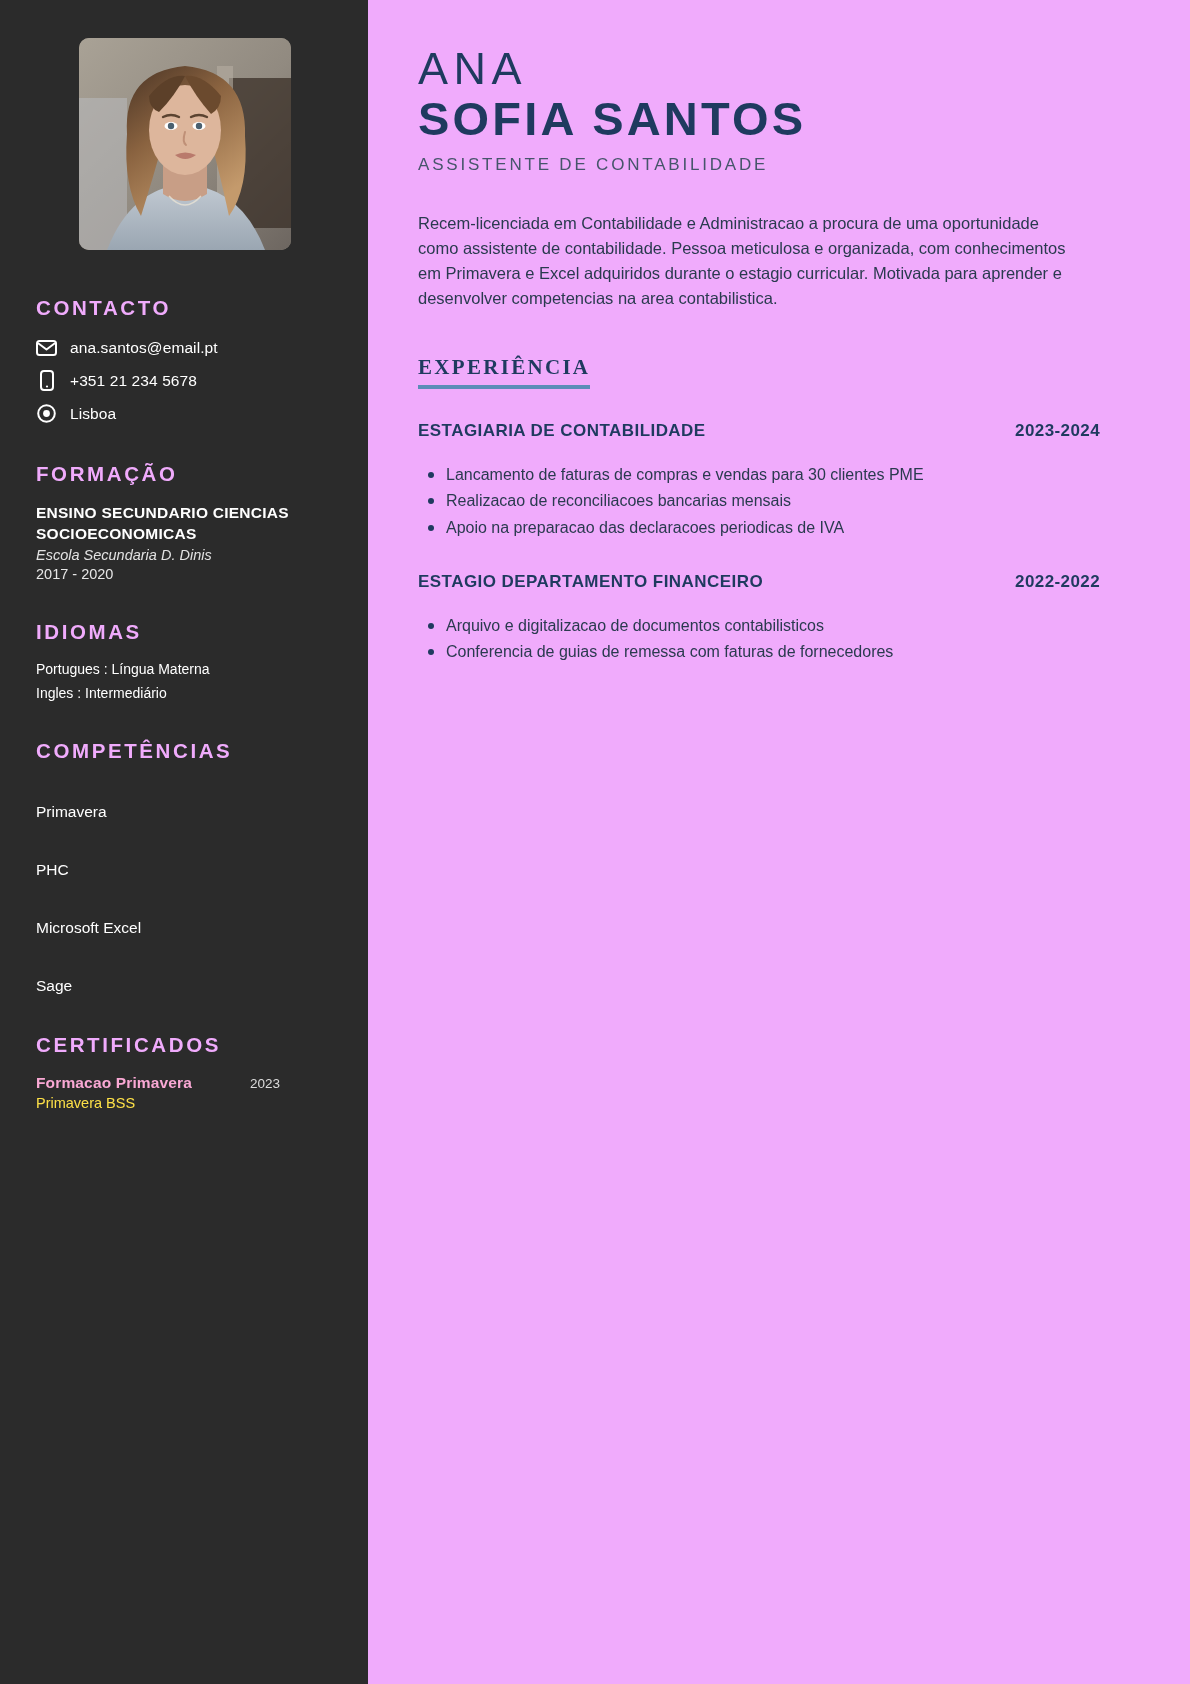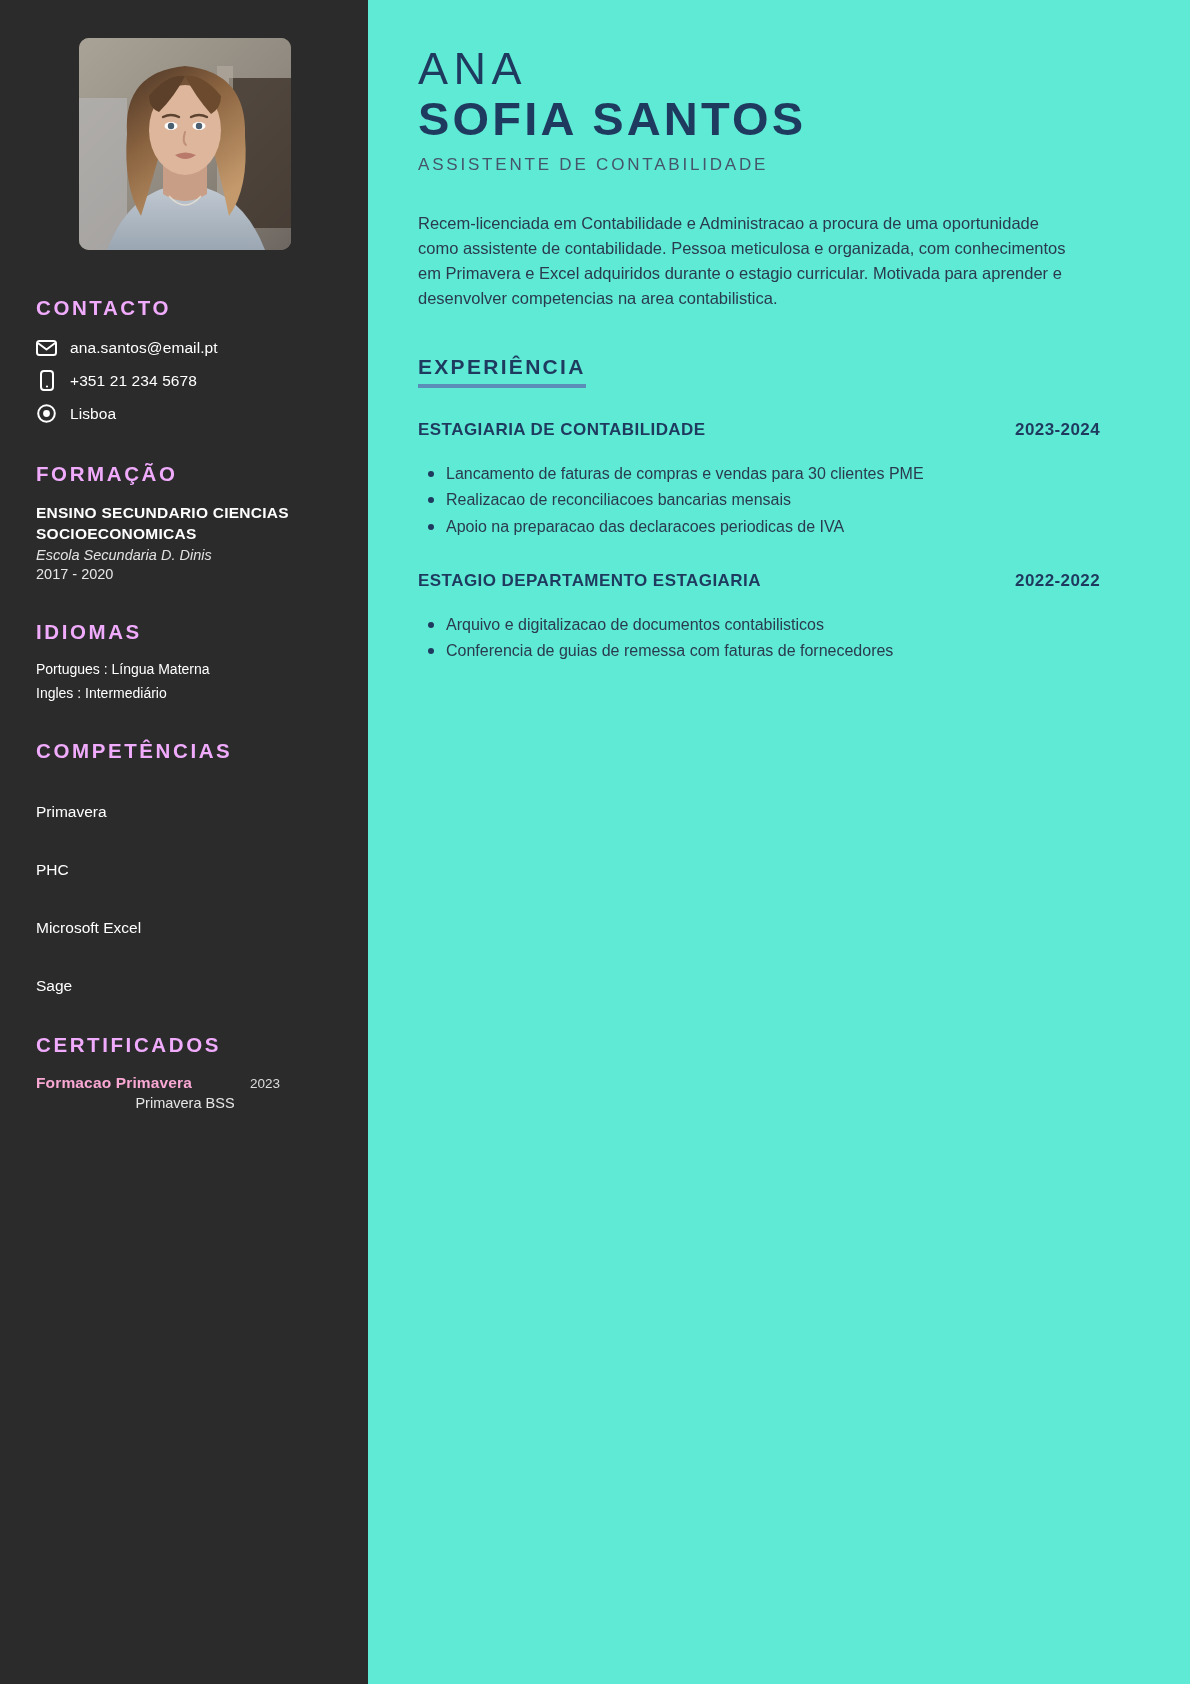--- a/index.html
+++ b/index.html
@@ -109,30 +109,29 @@
     color: #f9a8d4;
     letter-spacing: 0.15px;
   }
   .cert-year {
     font-size: 13.5px;
     color: #dcdcdc;
     margin-left: 58px;
   }
   .cert-issuer {
     font-size: 14.5px;
-    color: #e5e5e5;
+    color: #fde047;
     margin-top: 3px;
-    text-align: center;
   }
 
   
   .main {
     flex: 1;
     padding: 42px 90px 40px 50px;
-    background: #5eead4;
+    background: #f0abfc;
   }
   .name-first {
     font-size: 45px;
     font-weight: normal;
     letter-spacing: 5.5px;
     color: #1f3a5f;
     line-height: 1.18;
   }
   .name-last {
     font-size: 47px;
@@ -149,21 +148,21 @@
     margin-top: 10px;
   }
   .summary {
     font-size: 16.5px;
     line-height: 1.52;
     color: #2a3a4f;
     margin-top: 36px;
     max-width: 665px;
   }
 
-  .section-title-wrap { margin-top: 44px; display: inline-block; }
+  .section-title-wrap { margin-top: 44px; display: inline-block; font-family: Liberation Serif, serif; }
   .section-title {
     font-size: 21px;
     font-weight: bold;
     letter-spacing: 2.3px;
     color: #1f3a5f;
   }
   .section-rule {
     height: 4px;
     background: #5b8db8;
     margin-top: 5px;
@@ -366,21 +365,21 @@
         </div>
         <ul class="exp-bullets">
           <li>Lancamento de faturas de compras e vendas para 30 clientes PME</li>
           <li>Realizacao de reconciliacoes bancarias mensais</li>
           <li>Apoio na preparacao das declaracoes periodicas de IVA</li>
         </ul>
       </div>
 
       <div class="exp-entry">
         <div class="exp-head">
-          <span class="exp-role">ESTAGIO DEPARTAMENTO ESTAGIARIA</span>
+          <span class="exp-role">ESTAGIO DEPARTAMENTO FINANCEIRO</span>
           <span class="exp-dates">2022-2022</span>
         </div>
         <ul class="exp-bullets">
           <li>Arquivo e digitalizacao de documentos contabilisticos</li>
           <li>Conferencia de guias de remessa com faturas de fornecedores</li>
         </ul>
       </div>
 
     </section>
 

